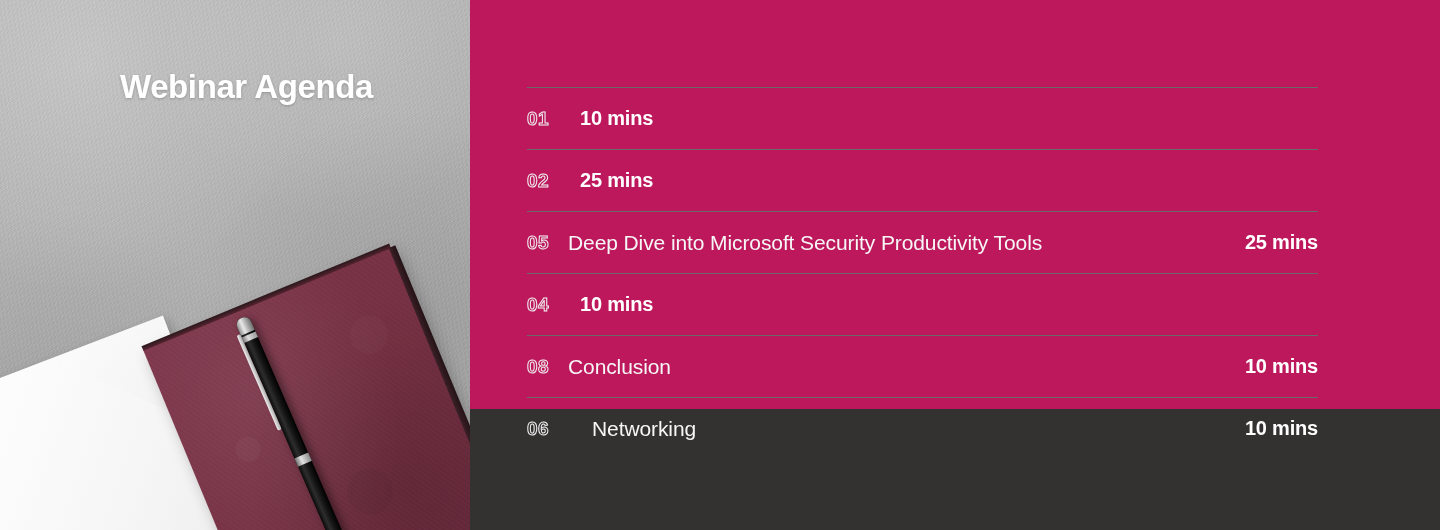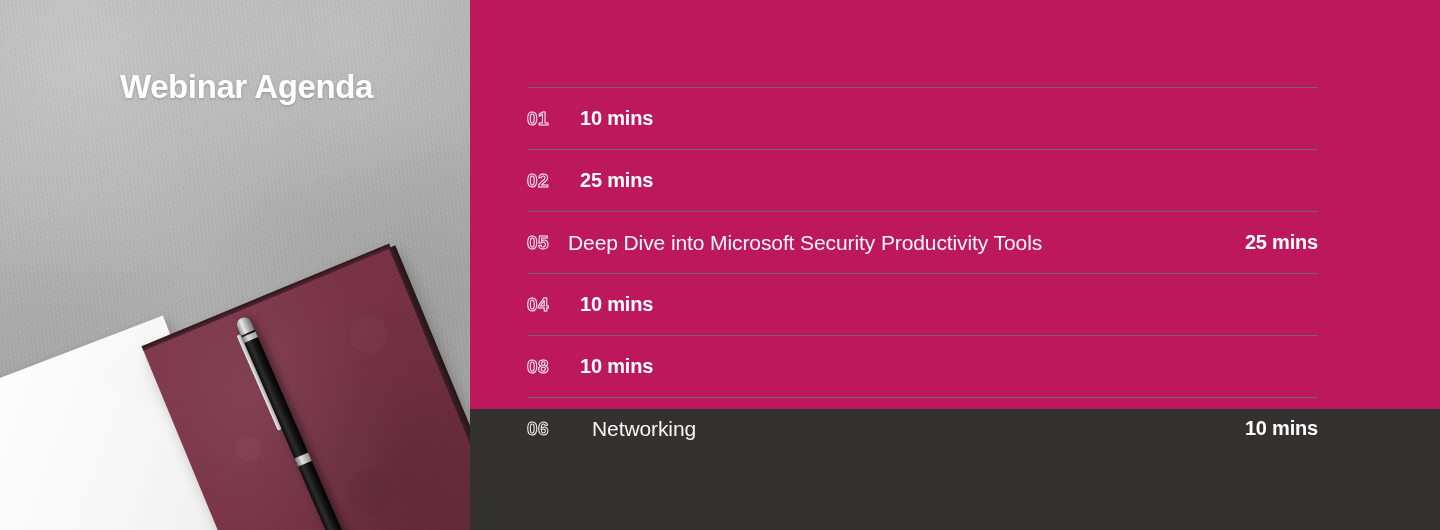--- a/index.html
+++ b/index.html
@@ -248,20 +248,21 @@
         <span class="row-duration">25 mins</span>
       </div>
 
       <div class="agenda-row">
         <span class="row-num">04</span>
         <span class="row-duration">10 mins</span>
       </div>
 
       <div class="agenda-row">
         <span class="row-num">08</span>
+        <span class="row-label">Conclusion</span>
         <span class="row-duration">10 mins</span>
       </div>
 
       <div class="agenda-row">
         <span class="row-num">06</span>
         <span class="row-label">Networking</span>
         <span class="row-duration">10 mins</span>
       </div>
 
     </div>

